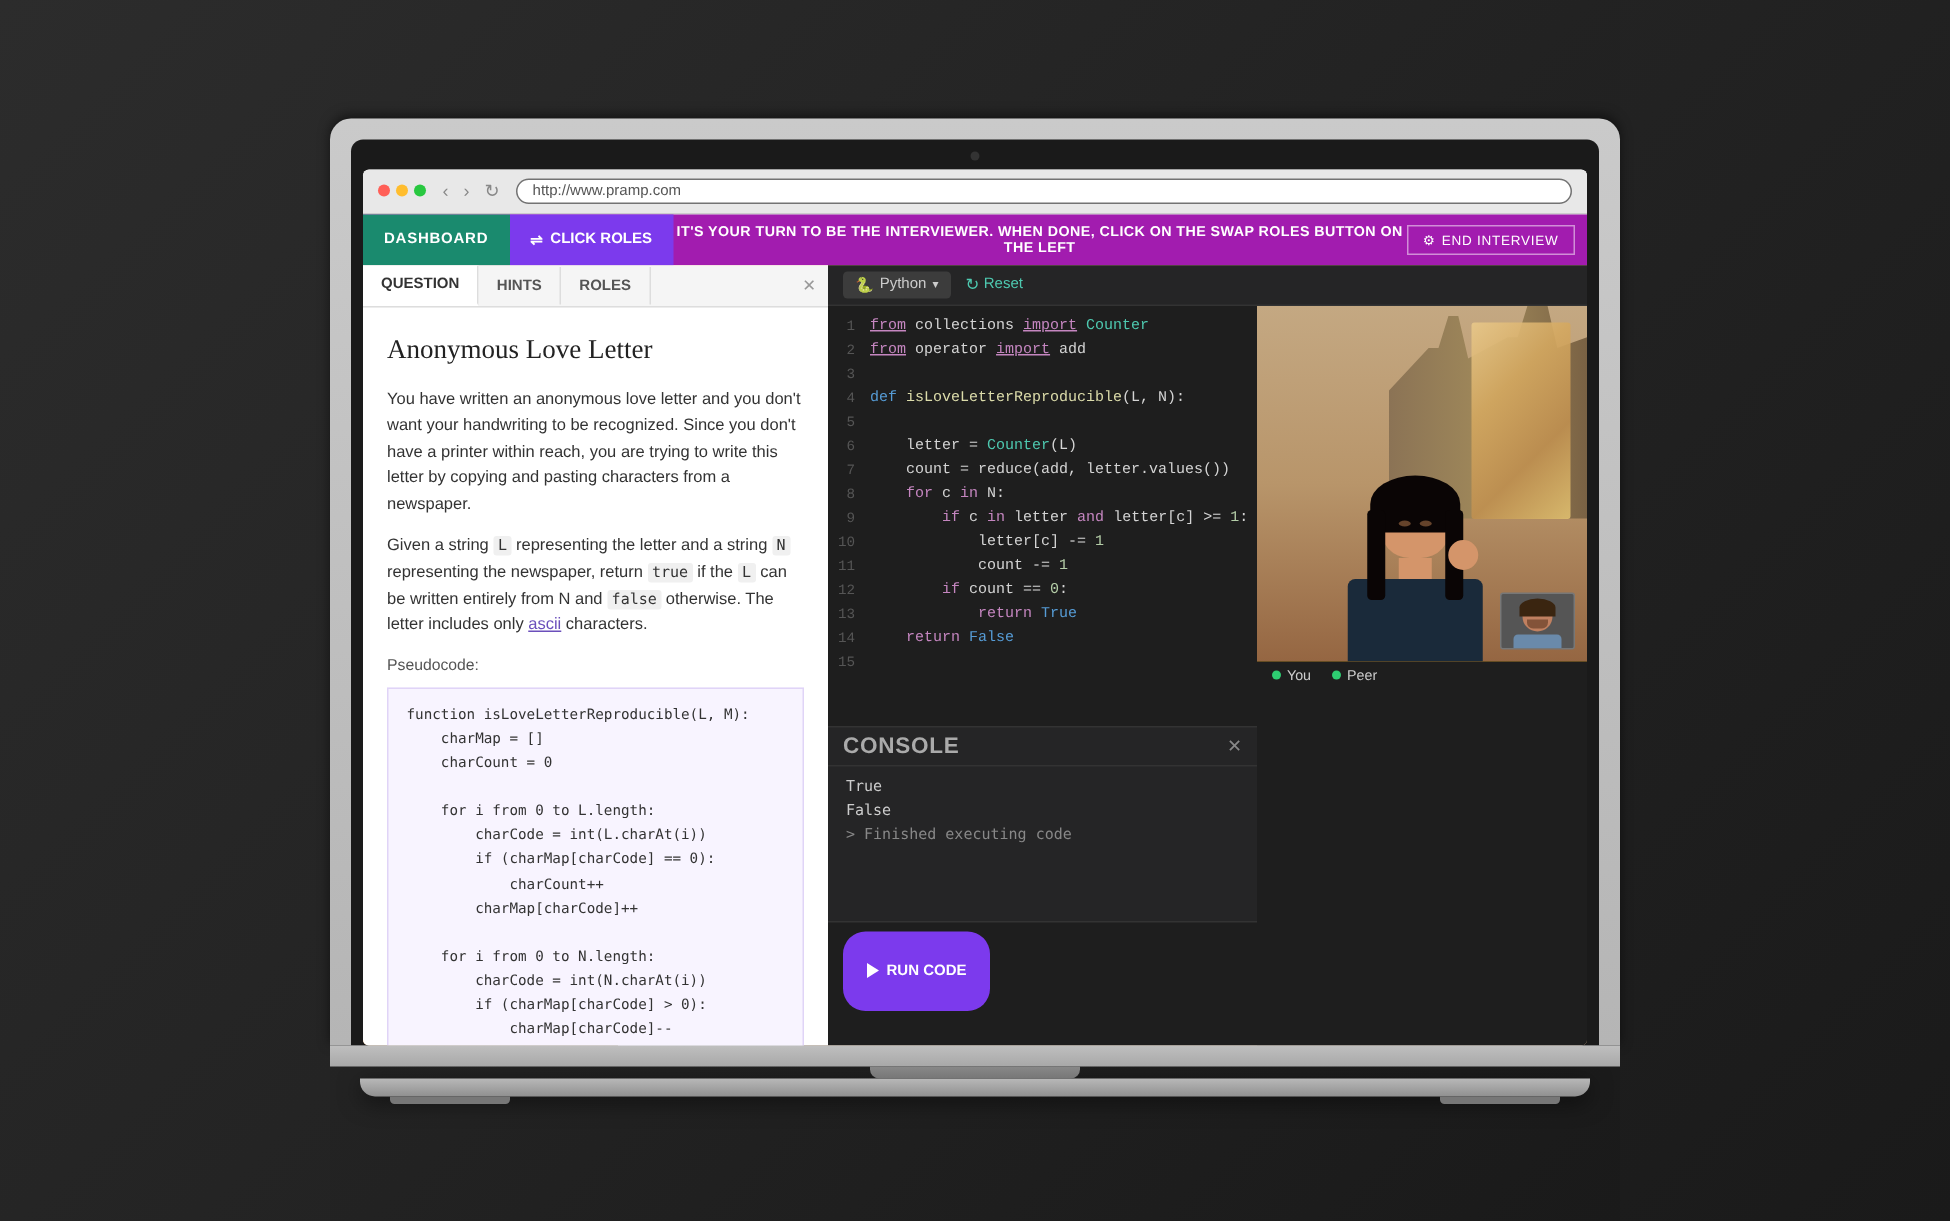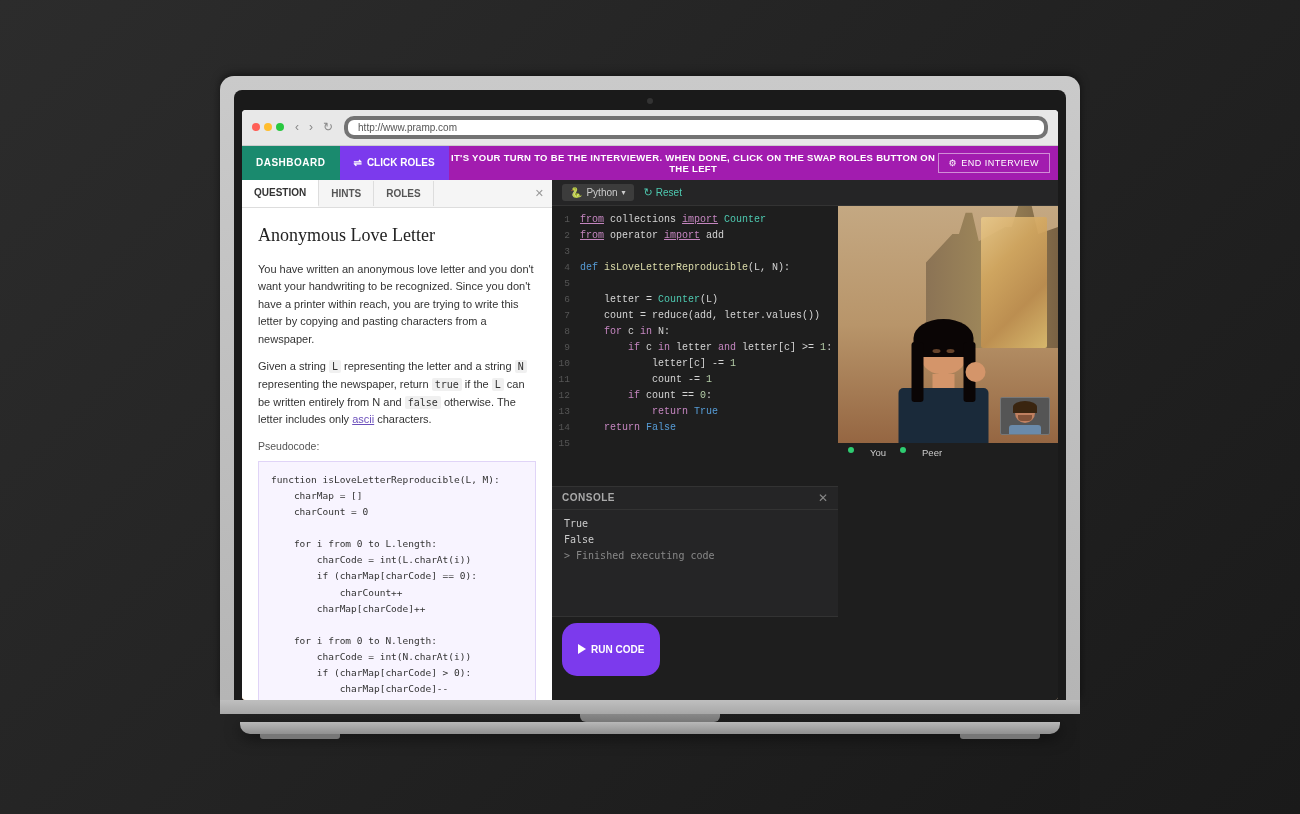--- a/index.html
+++ b/index.html
@@ -52,21 +52,21 @@
     .nav-btn {
       font-size: 12px;
       color: #888;
       cursor: pointer;
       padding: 0 3px;
     }
 
     .address-bar {
       flex: 1;
       background: #fff;
-      border: 4px solid #737373;
+      border: 1px solid #737373;
       border-radius: 10px;
       padding: 2px 10px;
       font-size: 10px;
       color: #555;
     }
 
     .app-header {
       display: flex;
       align-items: center;
       height: 34px;
@@ -340,21 +340,22 @@
     .video-labels {
       background: #1e1e1e;
       padding: 4px 10px;
       display: flex;
       gap: 14px;
       align-items: center;
     }
 
     .video-label {
       display: flex;
-      gap: 16px;
+      align-items: center;
+      gap: 4px;
       font-size: 9.5px;
       color: #ccc;
     }
 
     .dot-indicator {
       width: 6px;
       height: 6px;
       border-radius: 50%;
       background: #2ecc71;
     }
@@ -371,21 +372,21 @@
     .console-header {
       display: flex;
       justify-content: space-between;
       align-items: center;
       padding: 4px 10px;
       border-bottom: 1px solid #333;
     }
 
     .console-title {
       color: #aaa;
-      font-size: 10px;
+      font-size: 15px;
       font-weight: bold;
       letter-spacing: 0.5px;
     }
 
     .console-close {
       color: #888;
       font-size: 12px;
       cursor: pointer;
     }
 

